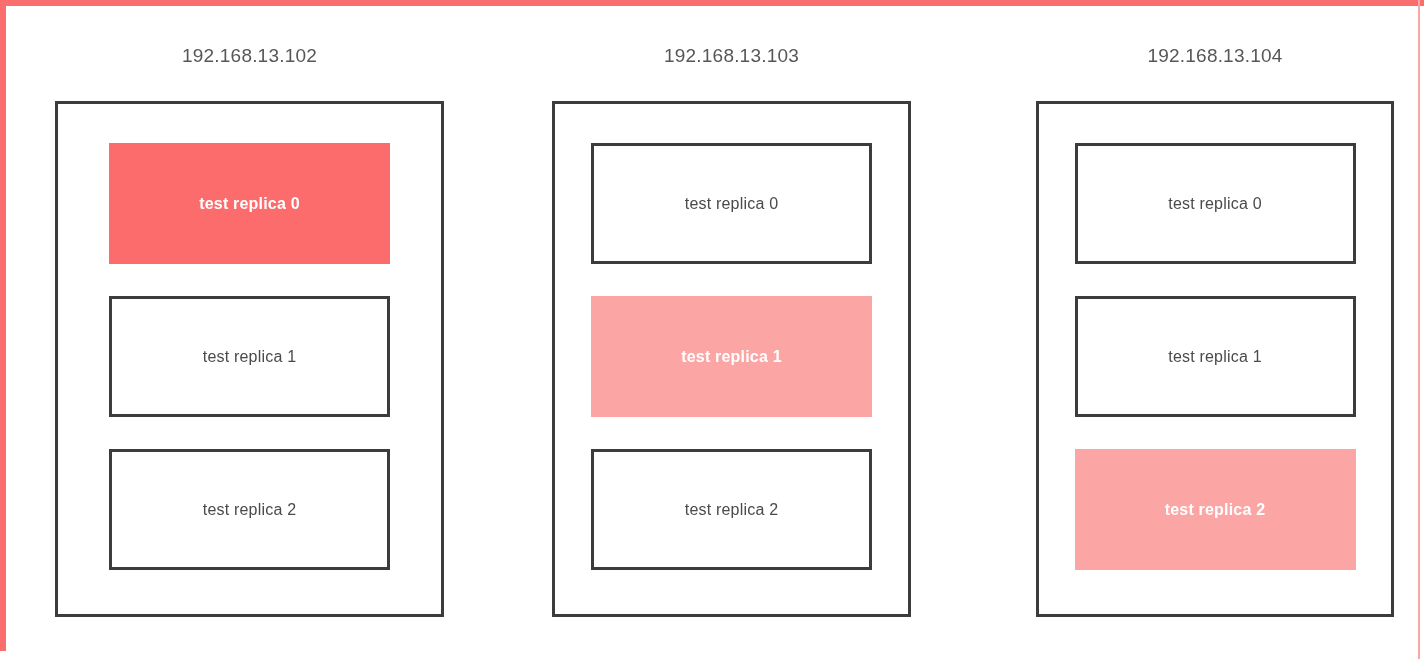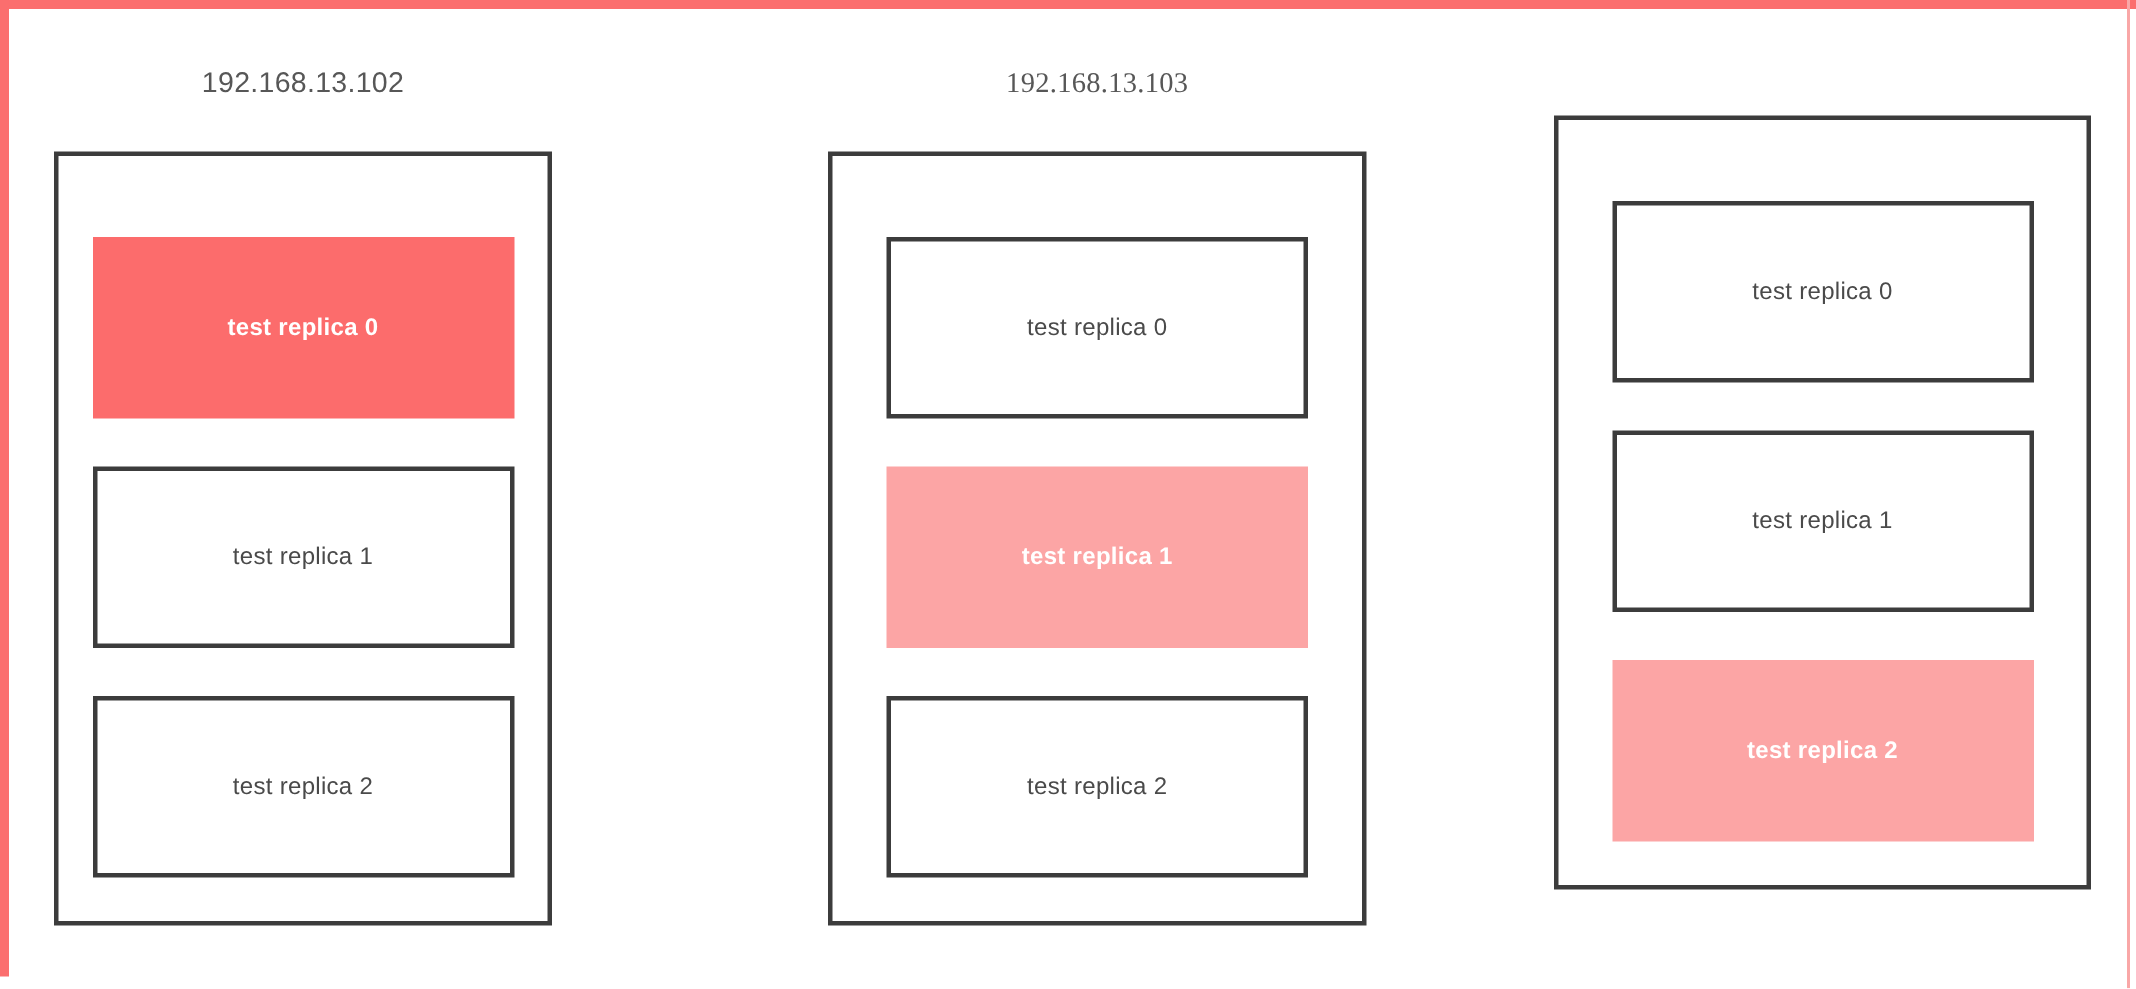--- a/index.html
+++ b/index.html
@@ -63,21 +63,21 @@
   .node-box {
     margin-top: 33px;
     box-sizing: border-box;
     border: 3px solid #3c3c3c;
     background: #ffffff;
     height: 516px;
     display: flex;
     flex-direction: column;
     align-items: center;
     justify-content: flex-start;
-    padding-top: 54px;
+    padding-top: 39px;
   }
 
   .replica {
     box-sizing: border-box;
     width: 281px;
     height: 121px;
     display: flex;
     align-items: center;
     justify-content: center;
     font-size: 16px;
@@ -93,21 +93,21 @@
     color: #4a4a4a;
     font-weight: normal;
   }
   .replica.filled {
     border: none;
     color: #ffffff;
     font-weight: bold;
   }
 
   
-  #col-0 { left: 36px;   width: 332px; }
+  #col-0 { left: 55px;   width: 389px; }
   #col-1 { left: 552px;  width: 359px; }
   #col-2 { left: 1036px; width: 358px; }
 </style>
 </head>
 <body>
 
 <div id="canvas" style="--frame-color: #fb6e6e; --frame-color-thin: #f9a7a7;">
 
   <div class="frame-top" style="background: rgb(251, 110, 110);"></div>
   <div class="frame-left" style="background: rgb(251, 110, 110);"></div>
@@ -116,29 +116,30 @@
   <div class="column" id="col-0">
     <div class="col-title" style="color: rgb(87, 87, 87);">192.168.13.102</div>
     <div class="node-box" style="border-color: rgb(60, 60, 60);">
       <div class="replica filled" style="background: rgb(252, 108, 108); color: rgb(255, 255, 255);">test replica 0</div>
       <div class="replica plain" style="border-color: rgb(60, 60, 60); color: rgb(74, 74, 74);">test replica 1</div>
       <div class="replica plain" style="border-color: rgb(60, 60, 60); color: rgb(74, 74, 74);">test replica 2</div>
     </div>
   </div>
 
   <div class="column" id="col-1">
-    <div class="col-title" style="color: rgb(87, 87, 87); font-family: Liberation Serif, serif;">192.168.13.103</div>
+    <div class="col-title" style="color: rgb(87, 87, 87);">192.168.13.103</div>
     <div class="node-box" style="border-color: rgb(60, 60, 60);">
       <div class="replica plain" style="border-color: rgb(60, 60, 60); color: rgb(74, 74, 74);">test replica 0</div>
       <div class="replica filled" style="background: rgb(252, 165, 165); color: rgb(255, 255, 255);">test replica 1</div>
       <div class="replica plain" style="border-color: rgb(60, 60, 60); color: rgb(74, 74, 74);">test replica 2</div>
     </div>
   </div>
 
   <div class="column" id="col-2">
+    <div class="col-title" style="color: rgb(87, 87, 87);">192.168.13.104</div>
     <div class="node-box" style="border-color: rgb(60, 60, 60);">
       <div class="replica plain" style="border-color: rgb(60, 60, 60); color: rgb(74, 74, 74);">test replica 0</div>
       <div class="replica plain" style="border-color: rgb(60, 60, 60); color: rgb(74, 74, 74);">test replica 1</div>
       <div class="replica filled" style="background: rgb(252, 165, 165); color: rgb(255, 255, 255);">test replica 2</div>
     </div>
   </div>
 
 </div>
 
 </body></html>

